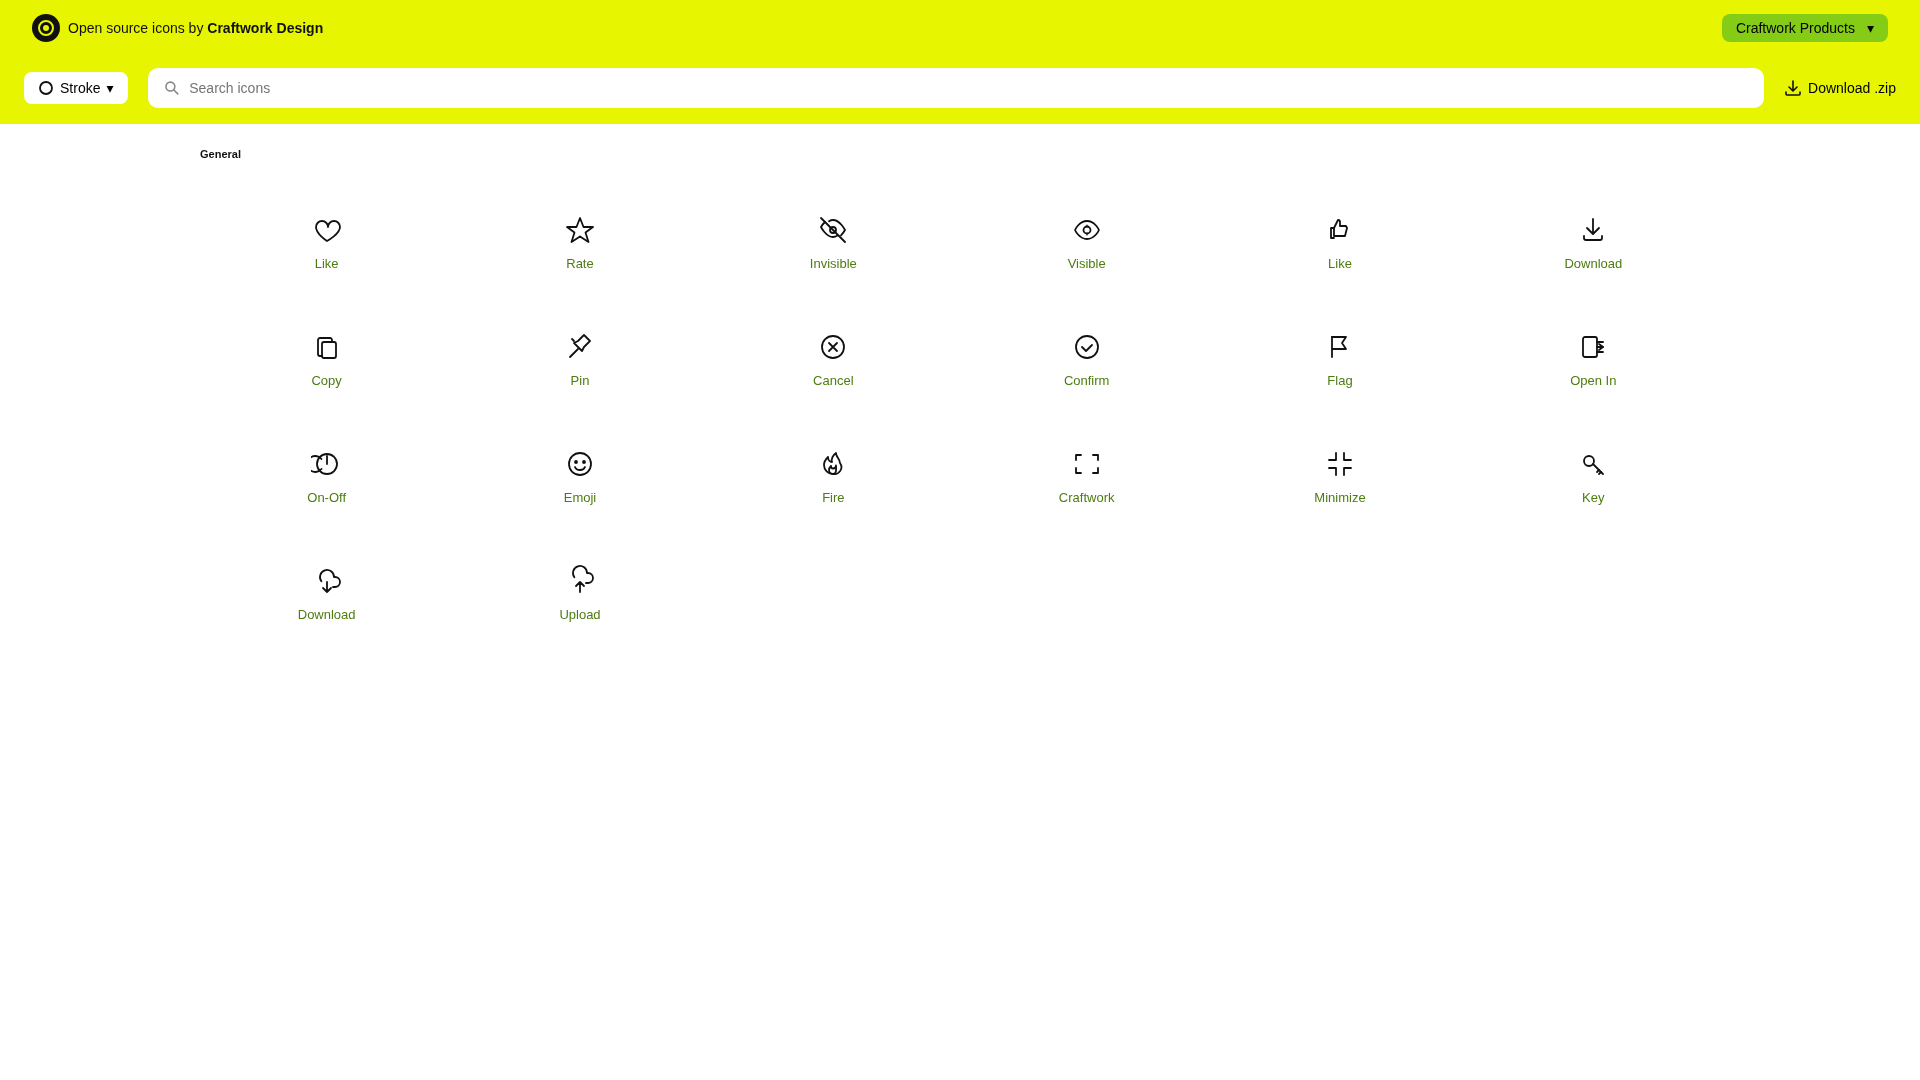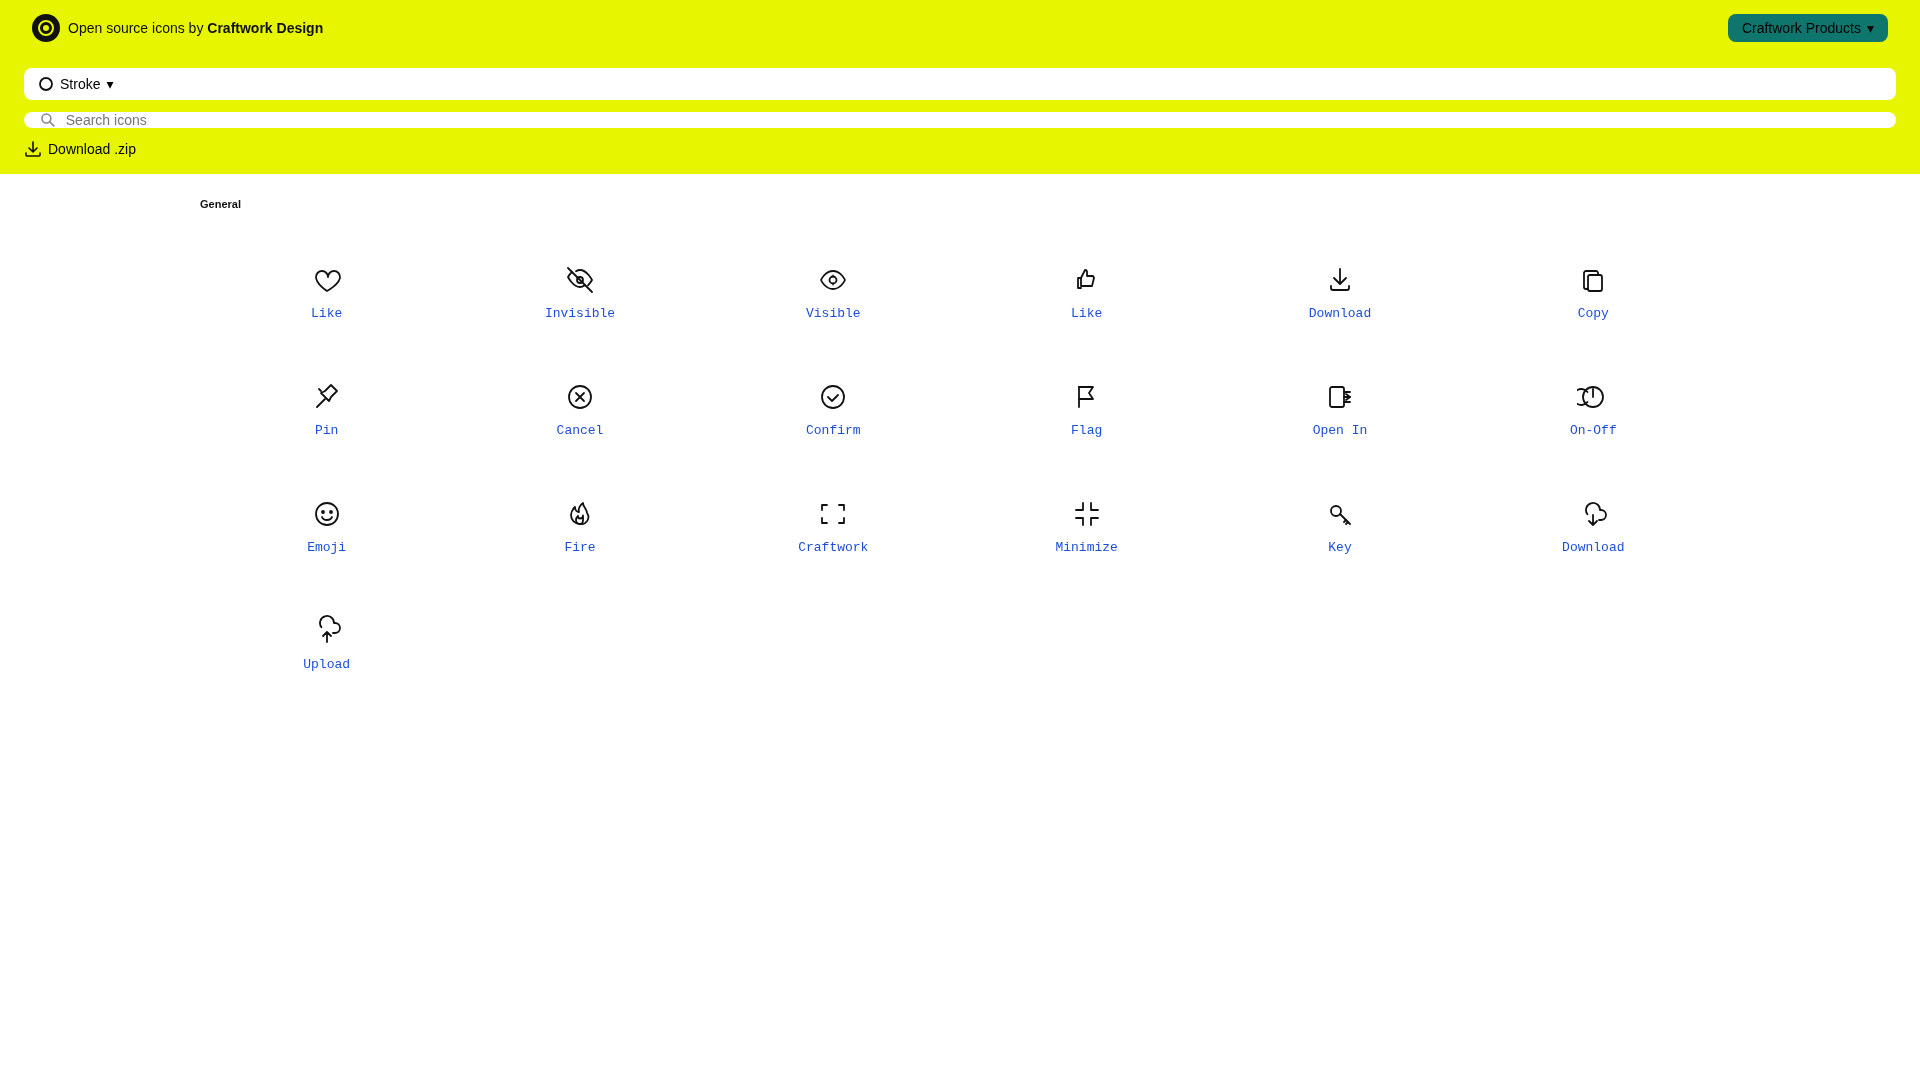--- a/index.html
+++ b/index.html
@@ -32,38 +32,38 @@
       font-size: 14px;
       color: #111;
     }
     .top-bar-text strong { font-weight: 700; }
     .top-bar-right {
       display: flex;
       align-items: center;
       gap: 8px;
     }
     .craftwork-products-btn {
-      background: #0f766e;
+      background: #84cc16;
       border: none;
       border-radius: 8px;
       padding: 6px 14px;
       font-size: 14px;
       font-weight: 500;
       cursor: pointer;
       display: flex;
       align-items: center;
-      gap: 6px;
+      gap: 12px;
     }
 
     .search-bar {
       background: #e8f500;
       padding: 12px 24px 16px;
       display: flex;
-      gap: 12px;
-      flex-direction: column;
+      align-items: center;
+      gap: 20px;
     }
     .stroke-btn {
       background: #fff;
       border: none;
       border-radius: 8px;
       padding: 8px 14px;
       font-size: 14px;
       font-weight: 500;
       cursor: pointer;
       display: flex;
@@ -126,23 +126,22 @@
       cursor: pointer;
       border-radius: 12px;
       transition: background 0.15s;
     }
     .icon-item svg {
       width: 32px;
       height: 32px;
     }
     .icon-label {
       font-size: 13px;
-      color: #1d4ed8;
+      color: #4d7c0f;
       text-align: center;
-      font-family: Liberation Mono, monospace;
     }
   </style>
 </head>
 <body>
 
 <div class="top-bar">
   <div class="top-bar-left">
     <div class="logo-icon">
       <svg viewBox="0 0 16 16" fill="none">
         <circle cx="8" cy="8" r="7" stroke="#e8f500" stroke-width="2"></circle>
@@ -189,20 +188,26 @@
 
   <div class="icon-grid">
 
     <div class="icon-item">
       <svg viewBox="0 0 32 32" fill="none" stroke="#111" stroke-width="1.8" stroke-linecap="round" stroke-linejoin="round">
         <path d="M16 27s-11-7-11-14a6 6 0 0112 0 6 6 0 0112 0c0 7-13 14-13 14z"></path>
       </svg>
       <span class="icon-label">Like</span>
     </div>
 
+    <div class="icon-item">
+      <svg viewBox="0 0 32 32" fill="none" stroke="#111" stroke-width="1.8" stroke-linecap="round" stroke-linejoin="round">
+        <polygon points="16,4 19.5,13 29,13 21.5,18.5 24.5,28 16,22.5 7.5,28 10.5,18.5 3,13 12.5,13"></polygon>
+      </svg>
+      <span class="icon-label">Rate</span>
+    </div>
 
     <div class="icon-item">
       <svg viewBox="0 0 32 32" fill="none" stroke="#111" stroke-width="1.8" stroke-linecap="round" stroke-linejoin="round">
         <path d="M4 4l24 24"></path>
         <path d="M12 7.3C13.3 6.5 14.6 6 16 6c7 0 12 10 12 10s-1.5 2.8-4 5.3"></path>
         <path d="M20.5 21.5C19.1 22.4 17.6 23 16 23 9 23 4 13 4 13s1.5-2.7 4-5"></path>
         <circle cx="16" cy="16" r="3"></circle>
       </svg>
       <span class="icon-label">Invisible</span>
     </div>

